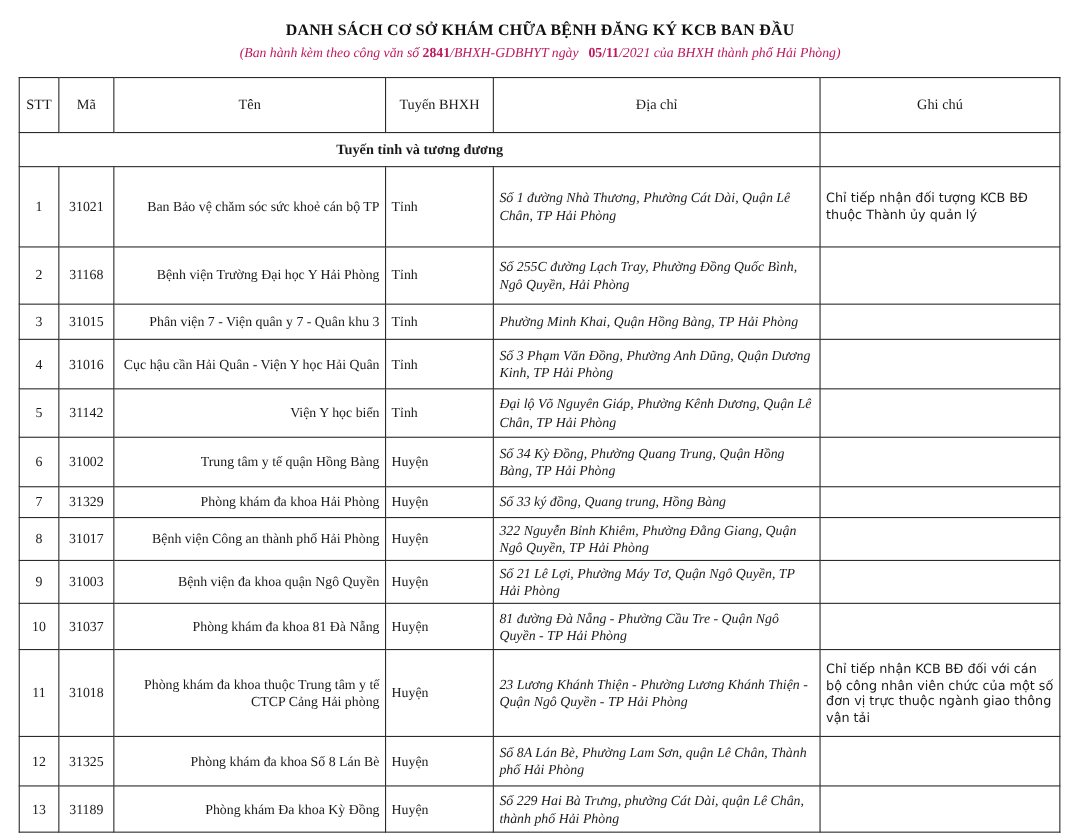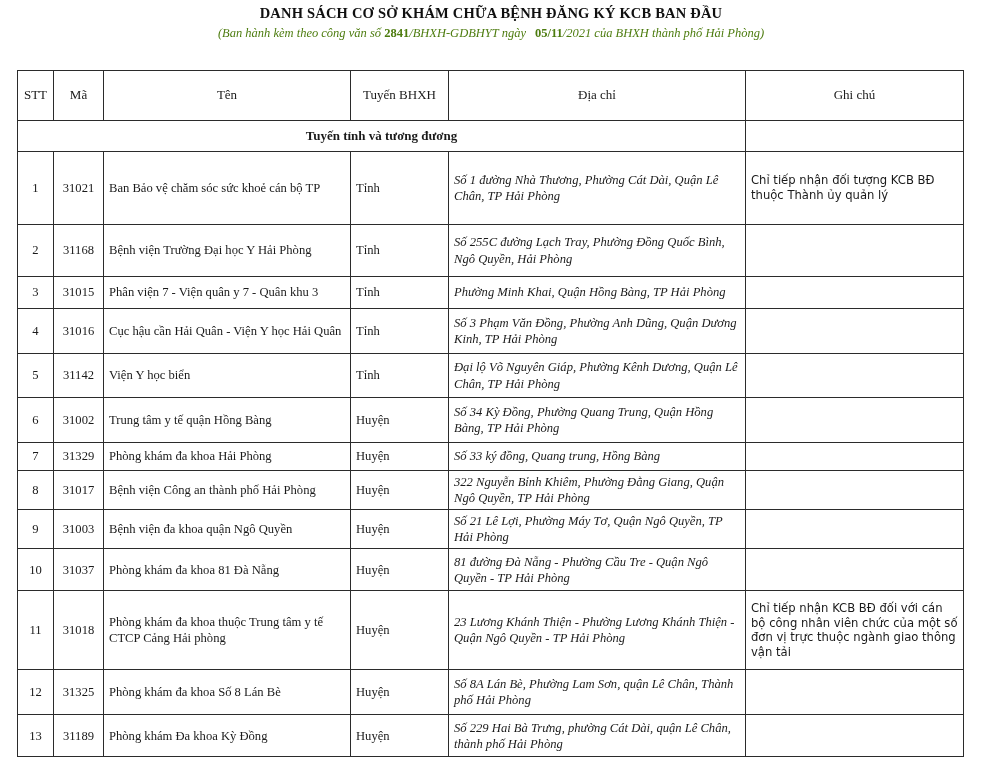--- a/index.html
+++ b/index.html
@@ -16,35 +16,35 @@
   }
   .page {
     position: relative;
     width: 982px;
     height: 763px;
     box-sizing: border-box;
   }
 
   
   .doc-heading {
-    padding-top: 5px;
+    padding-top: 20px;
     text-align: center;
   }
   .doc-title {
     font-size: 14.5px;
     font-weight: bold;
     letter-spacing: 0.2px;
     color: #101010;
     line-height: 1.2;
   }
   .doc-subtitle {
     margin-top: 4px;
     font-size: 12.5px;
     font-style: italic;
-    color: #4d7c0f;
+    color: #be185d;
     line-height: 1.25;
   }
   .doc-subtitle .strong {
     font-weight: bold;
     font-style: normal;
   }
   .doc-subtitle .sp { display: inline-block; width: 9px; }
 
   
   .table-wrap {
@@ -89,21 +89,21 @@
     text-align: center;
     font-weight: bold;
     font-size: 13px;
     height: 26px;
     padding: 2px 5px;
   }
   tr.section-row td.sec-blank { border-left: 1px solid #2b2b2b; }
 
   td.cell-stt   { text-align: center; }
   td.cell-ma    { text-align: center; }
-  td.cell-ten   { text-align: left; padding-left: 8px; }
+  td.cell-ten   { text-align: right; padding-left: 8px; }
   td.cell-tuyen { text-align: left; padding-left: 8px; }
   td.cell-dia   { text-align: left; padding-left: 6px; font-style: italic; }
   td.cell-ghi   { text-align: left; padding-left: 7px; font-family: "DejaVu Sans", sans-serif; font-size: 11.6px; line-height: 1.34; }
 
   tr.r-h1 td { height: 66px; }
   tr.r-h2 td { height: 45px; }
   tr.r-h3 td { height: 25px; }
   tr.r-h4 td { height: 38px; }
   tr.r-h5 td { height: 37px; }
   tr.r-h6 td { height: 38px; }

